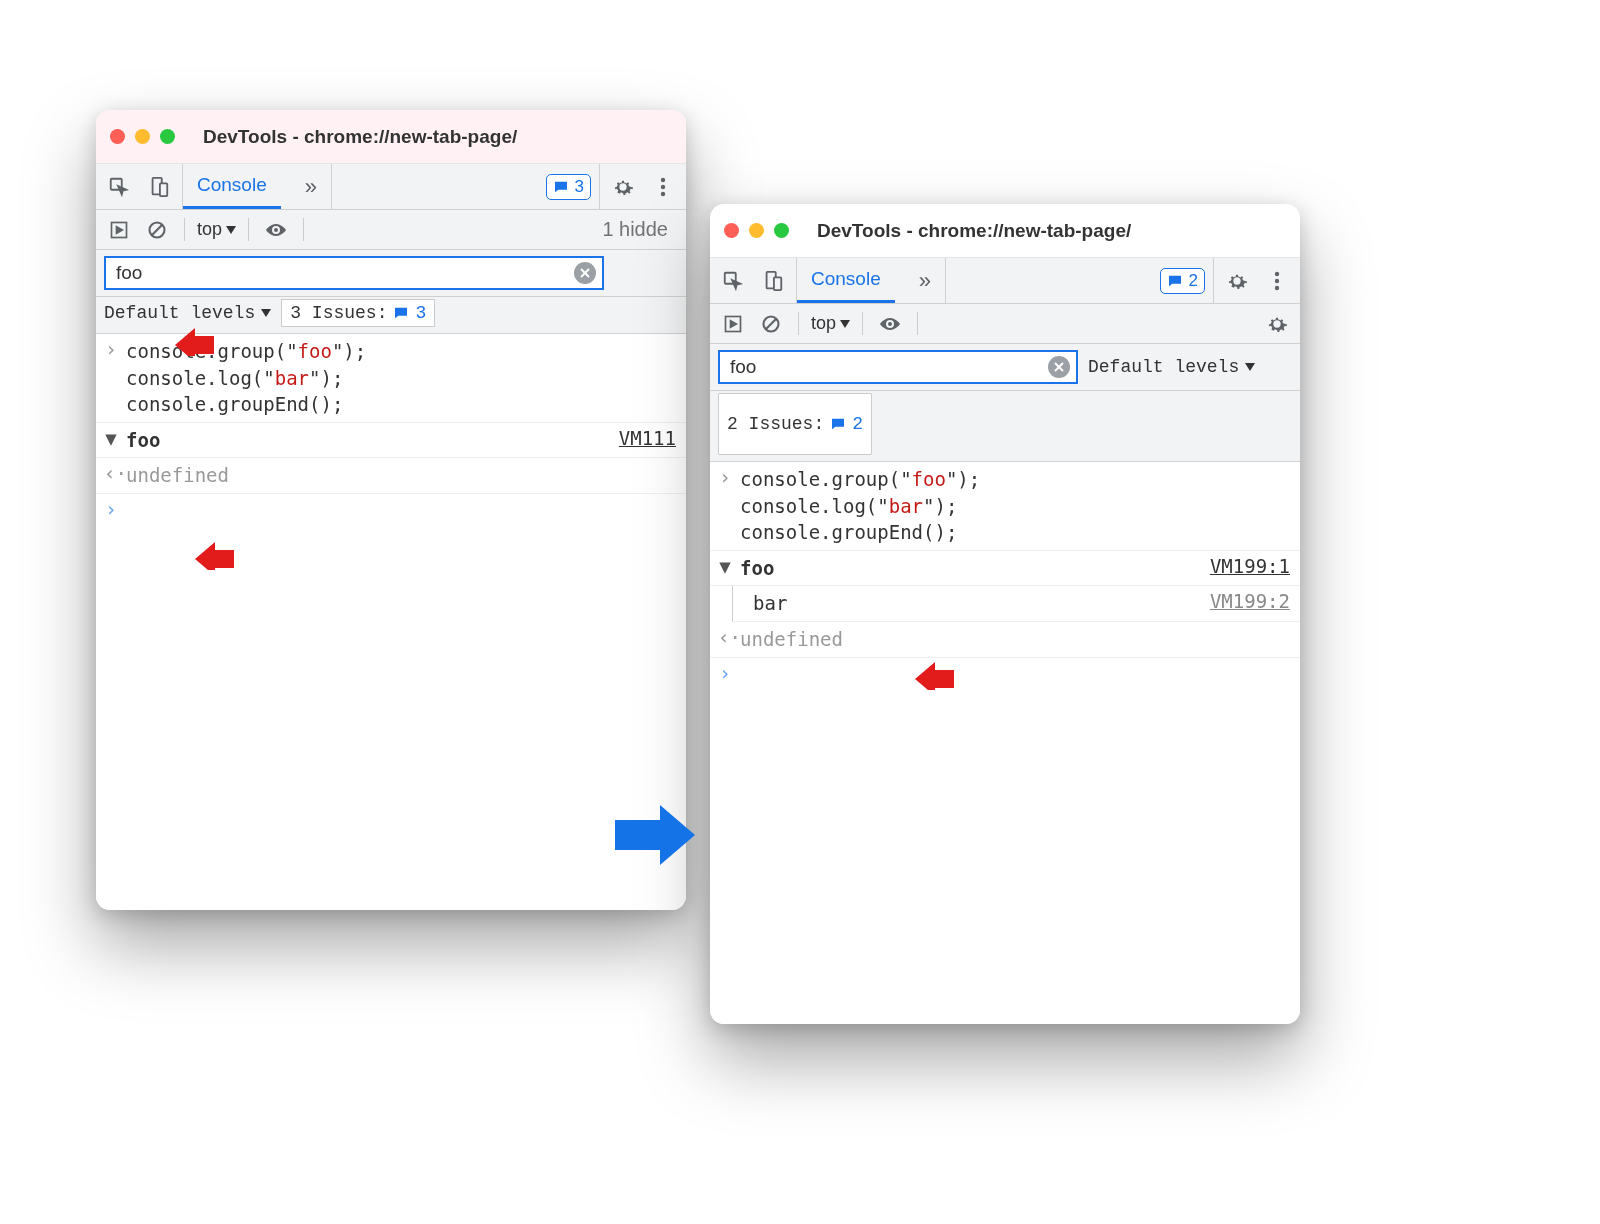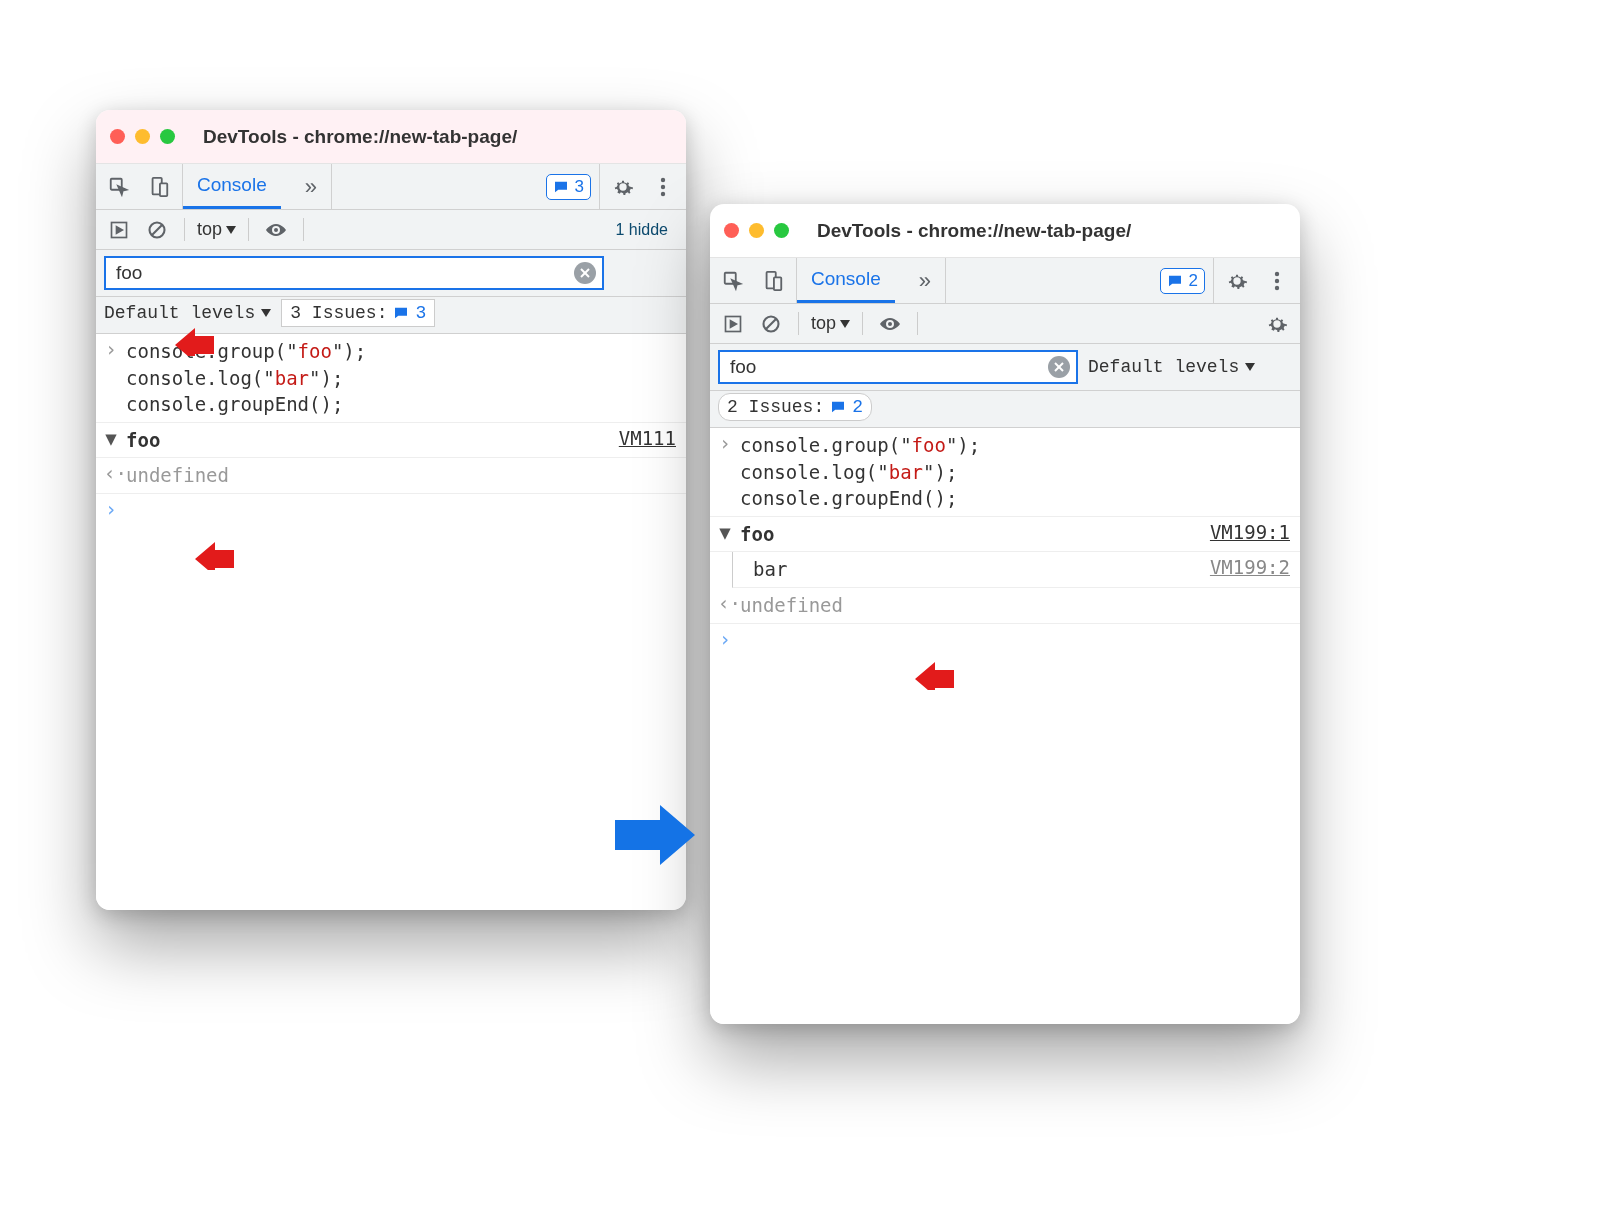--- a/index.html
+++ b/index.html
@@ -75,21 +75,21 @@
   }
   .divider { width: 1px; height: 60%; background: #ccc; margin: 0 4px; }
   .context {
     display: flex; align-items: center; gap: 4px;
     color: #333; font-size: 18px;
   }
   .triangle-down {
     width: 0; height: 0; border-left: 5px solid transparent;
     border-right: 5px solid transparent; border-top: 8px solid #333;
   }
-  .hidden-text { color: #0c4a6e; font-size: 16px; margin-left: auto; padding-right: 10px; }
+  .hidden-text { color: #737373; font-size: 20px; margin-left: auto; padding-right: 10px; }
   .filter-row {
     padding: 6px 8px; background: #f1f3f4;
     display: flex; align-items: center; gap: 10px; flex-wrap: wrap;
     border-bottom: 1px solid #d0d0d0;
   }
   .filter-input {
     display: flex; align-items: center;
     border: 2px solid #1a73e8; background: #fff;
     height: 34px; padding: 0 6px 0 8px;
     font-size: 19px; gap: 8px;
@@ -363,21 +363,21 @@
             <line x1="10" y1="2" x2="2" y2="10"></line>
           </svg>
       </div>
     </div>
     <div class="levels">
       <span>Default levels</span>
       <span class="triangle-down"></span>
     </div>
   </div>
   <div class="filter-row" style="border-top:none; padding-top:2px;">
-    <div class="issues" style="border:1px solid #ccc; border-radius:12px; padding:3px 8px; background:#fff;justify-content:center;">
+    <div class="issues" style="border:1px solid #ccc; border-radius:1px; padding:20px 8px; background:#fff;justify-content:center;">
       <span>2 Issues:</span>
       <svg width="16" height="16" viewBox="0 0 24 24" fill="#1a73e8">
           <path d="M3 4h18v12H8l-5 4z"></path>
         </svg>
       <span style="color:#1a73e8;">2</span>
     </div>
   </div>
 
   <div class="console-body">
     <div class="row">

